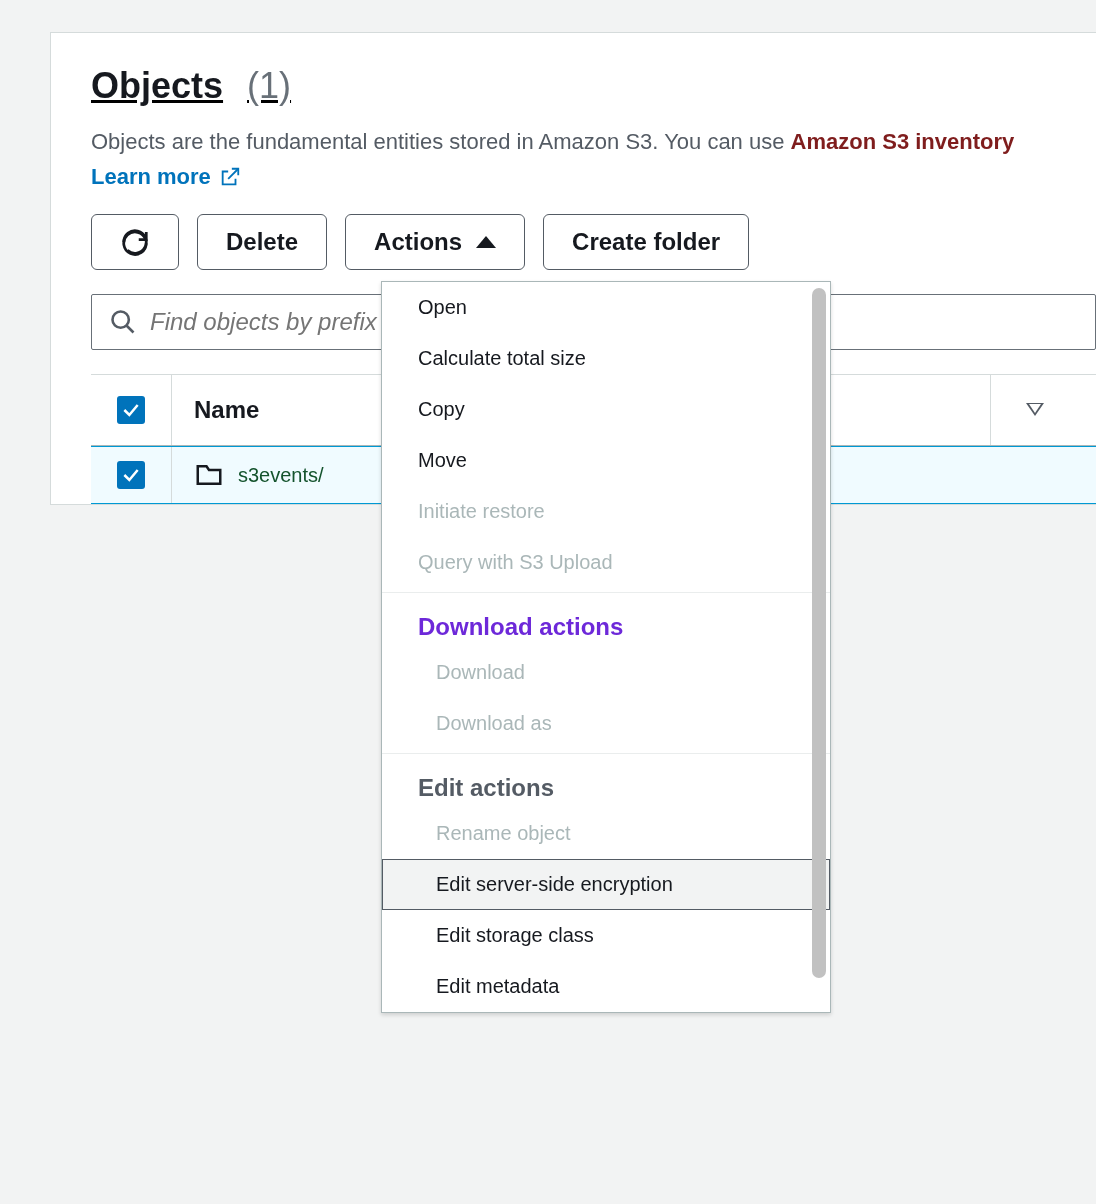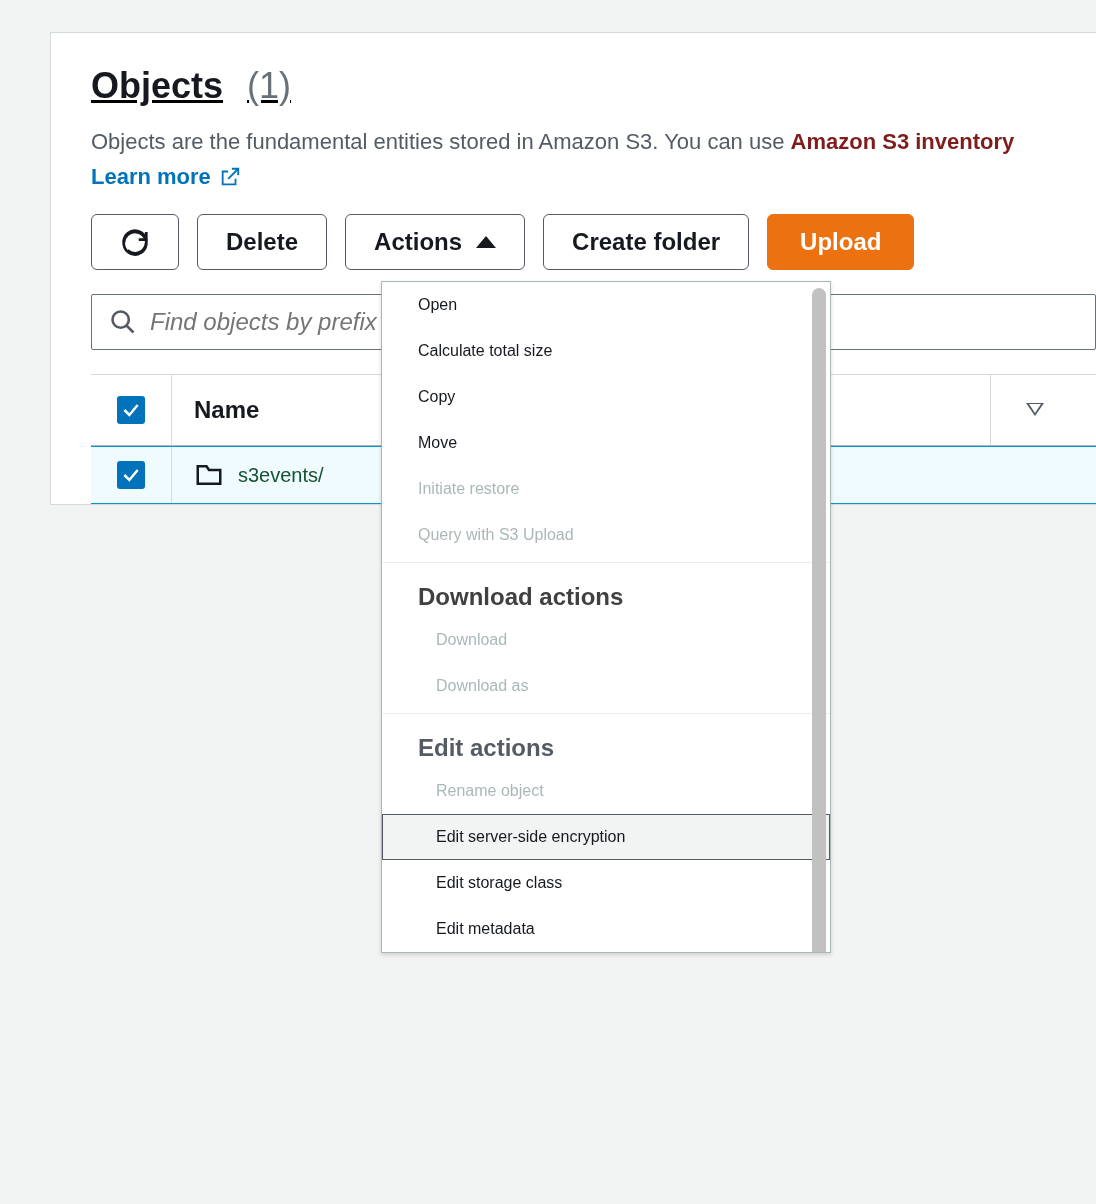--- a/index.html
+++ b/index.html
@@ -253,40 +253,40 @@
     position: absolute;
     right: 4px;
     top: 6px;
     width: 14px;
     height: 690px;
     background: #c1c1c1;
     border-radius: 7px;
   }
   .dd-item {
     padding: 14px 36px;
-    font-size: 16px;
+    font-size: 20px;
     color: #16191f;
     cursor: pointer;
   }
   .dd-item.disabled {
     color: #aab7b8;
     cursor: default;
   }
   .dd-section {
     border-top: 1px solid #eaeded;
     padding-top: 10px;
     margin-top: 4px;
   }
   .dd-section-header {
     padding: 10px 36px 6px;
     font-size: 24px;
     font-weight: 700;
     color: #545b64;
   }
-  .dd-section-header.disabled { color: #404040; }
+  .dd-section-header.disabled { color: #6d28d9; }
   .dd-item-indent {
     padding-left: 54px;
   }
   .dd-item.highlight {
     background: #f2f3f3;
     outline: 1.5px solid #545b64;
     outline-offset: -1px;
   }
 </style>
 </head>
@@ -319,21 +319,20 @@
           <path d="M21 4v6h-6"></path>
             <path d="M20.49 10A9 9 0 1 0 21 13"></path>
         </svg>
       </button>
       <button class="btn">Delete</button>
       <button class="btn">
         <span>Actions</span>
         <span class="caret-up"></span>
       </button>
       <button class="btn">Create folder</button>
-      <button class="btn btn-primary">Upload</button>
     </div>
 
     <div class="search-row">
       <svg class="search-icon" viewBox="0 0 24 24">
         <circle cx="10" cy="10" r="7"></circle>
           <line x1="21" y1="21" x2="15" y2="15"></line>
       </svg>
       <input class="search-input" placeholder="Find objects by prefix" style="">
     </div>
 

